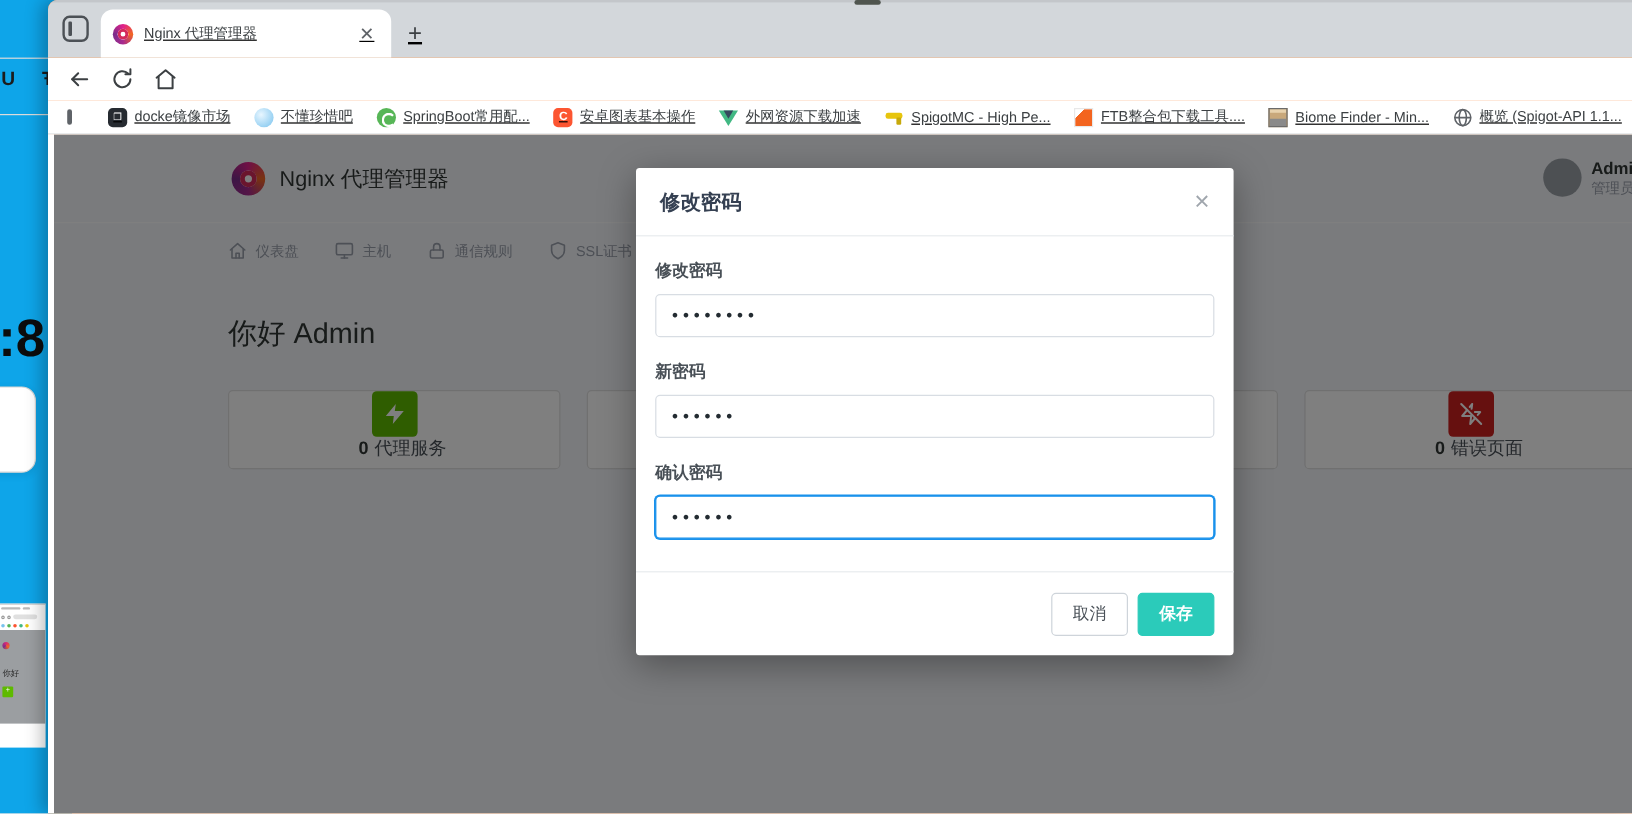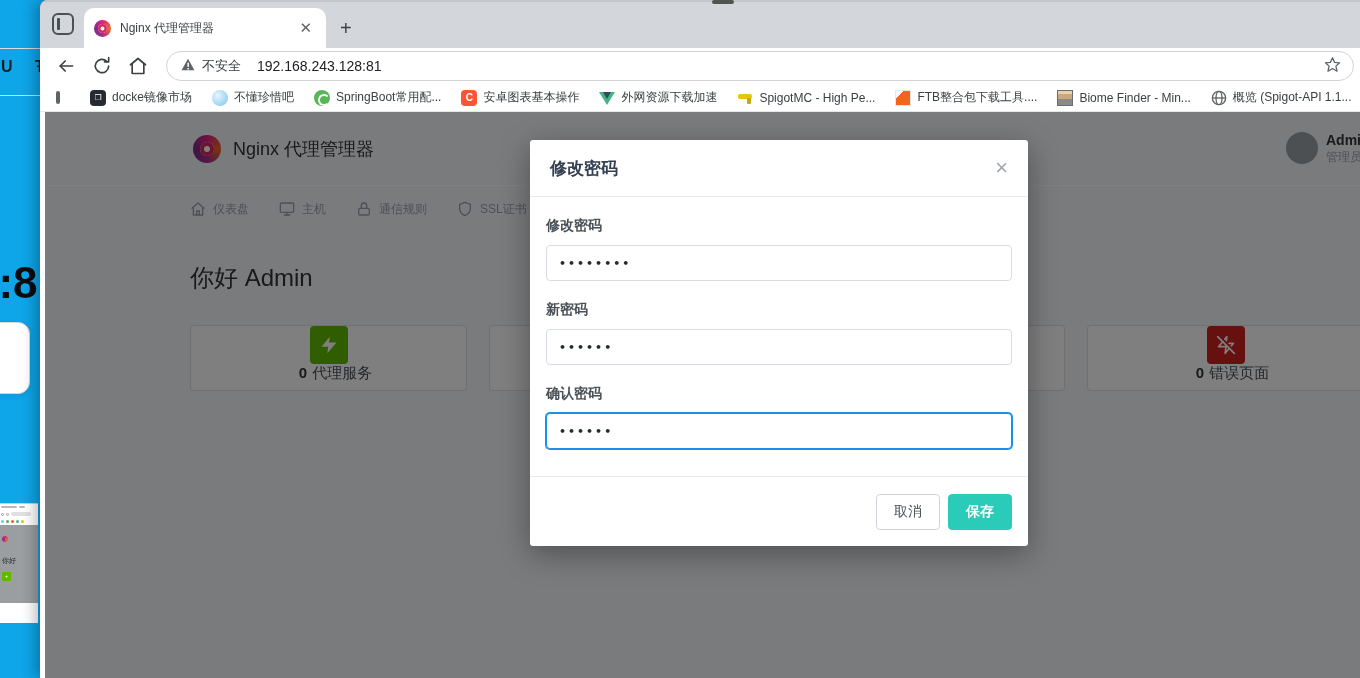--- a/index.html
+++ b/index.html
@@ -19,21 +19,21 @@
   .tmb-row { display:flex; gap:2px; align-items:center; padding:2px 1px; }
   .tmb-dot { width:3px; height:3px; border-radius:50%; }
   .tmb-page { background:#9b9ea1; height:78px; padding:3px 2px; }
   .tmb-logo { width:6px; height:6px; border-radius:50%; background:conic-gradient(#d42a7a,#f26722,#7b2d8b,#d42a7a); display:inline-block; }
   .tmb-greet { font-size:7px; color:#2a2a2a; margin-top:10px; }
   .tmb-green { width:9px; height:9px; background:#5eba00; border-radius:1px; margin-top:6px; color:#fff; font-size:6px; line-height:9px; text-align:center; }
 
   
   .browser { position:absolute; left:40px; top:0; width:1320px; height:678px;
     background:#f97316; border-top-left-radius:8px; overflow:hidden;
-    box-shadow:-5px 0 14px rgba(0,0,0,0.28); }
+    box-shadow:-5px 0 14px rgba(0,0,0,0.28);text-decoration:underline; }
   .top-smudge { position:absolute; left:672px; top:0; width:22px; height:4px; background:#50554f; border-radius:2px; z-index:5; }
 
   
   .tabstrip { position:relative; height:48px; background:#d3d7db; display:flex; align-items:flex-end; border-top:2px solid #c3c6ca; }
   .tab-actions-btn { width:22px; height:22px; border:2px solid #4c5156; border-radius:6px; margin:0 10px 13px 12px; position:relative; }
   .tab-actions-btn::after { content:""; position:absolute; left:3px; top:3px; bottom:3px; width:3px; background:#4c5156; border-radius:1px; }
   .tab { width:242px; height:40px; background:#fff; border-radius:10px 10px 0 0; display:flex; align-items:center; padding:0 10px; }
   .favicon { width:17px; height:17px; border-radius:50%; background:conic-gradient(#e0218a,#f26722,#a82a8f,#7b2d8b,#e0218a); position:relative; flex:none; }
   .favicon::after { content:""; position:absolute; left:4px; top:4px; width:9px; height:9px; border-radius:50%; background:#fff; box-shadow:inset 0 0 0 2.5px #d42a5a; }
   .tab-title { font-size:12px; color:#3c4043; margin-left:9px; flex:1; white-space:nowrap; overflow:hidden; }
@@ -177,36 +177,20 @@
             <path d="M20 12a8 8 0 1 1-2.34-5.66"></path>
             <polyline points="20 2 20 7 15 7"></polyline>
           </svg>
       </span>
       <span class="nav-ico">
         <svg width="20" height="20" viewBox="0 0 24 24" fill="none" stroke="#3c4043" stroke-width="2" stroke-linecap="round" stroke-linejoin="round">
             <path d="M3 10.5 12 3l9 7.5"></path>
             <path d="M5 9.5V21h14V9.5"></path>
           </svg>
       </span>
-      <div class="urlbar">
-        <span class="warn-ico">
-          <svg width="14" height="13" viewBox="0 0 24 22">
-              <path d="M12 1 23 21H1Z" fill="#5f6368"></path>
-              <rect x="11" y="8" width="2.6" height="7" fill="#fff"></rect>
-              <rect x="11" y="17" width="2.6" height="2.6" fill="#fff"></rect>
-            </svg>
-        </span>
-        <span class="sec-label">不安全</span>
-        <span class="url-text">192.168.243.128:81</span>
-        <span class="star-ico">
-          <svg width="17" height="17" viewBox="0 0 24 24" fill="none" stroke="#5f6368" stroke-width="1.8" stroke-linejoin="round">
-              <polygon points="12 2.5 15 9 22 9.6 16.8 14.3 18.4 21.5 12 17.7 5.6 21.5 7.2 14.3 2 9.6 9 9"></polygon>
-            </svg>
-        </span>
-      </div>
     </div>
 
     <div class="bookmarksbar">
       <span class="side-ico"></span>
       <span class="bm-sep"></span>
       <span class="bm">
           <span class="bmi bmi-docker">❒</span>
           <span class="bm-label">docke镜像市场</span>
         </span>
       <span class="bm">

